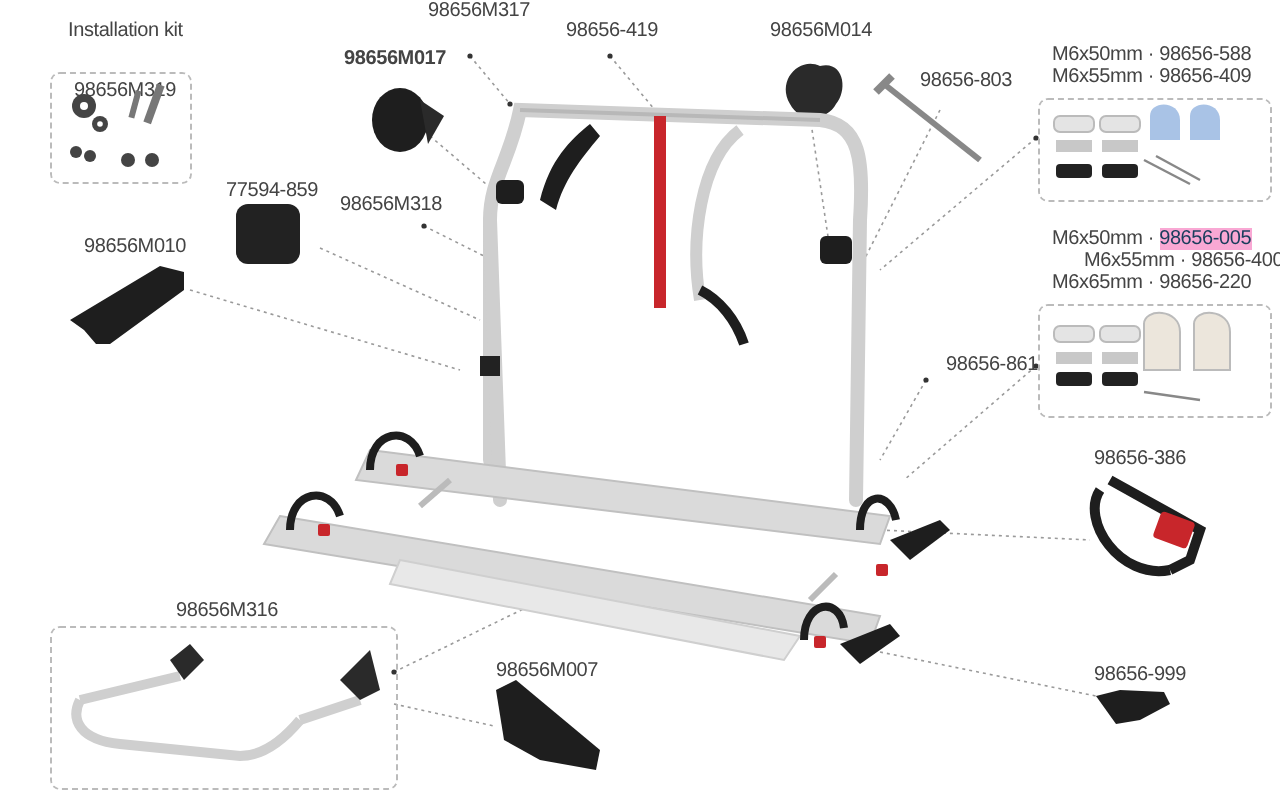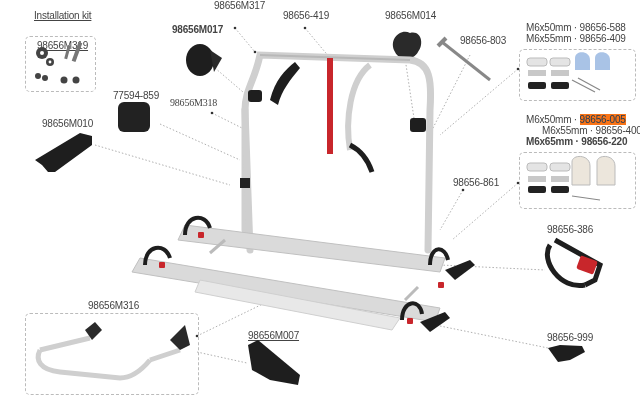--- a/index.html
+++ b/index.html
@@ -1,19 +1,19 @@
 <!DOCTYPE html>
 <html><head>
 <meta charset="utf-8">
 <style>
   html, body { margin:0; padding:0; background:#ffffff; }
   body { width:640px; height:400px; position:relative; overflow:hidden; font-family:"Liberation Sans", sans-serif; }
   .lbl { position:absolute; font-size:10px; color:#444; letter-spacing:-0.2px; white-space:nowrap; line-height:11px; }
-  .lbl.c { text-align:center;text-decoration:underline; }
-  .hl { background:#f97316; color:#1a3d5c; }
+  .lbl.c { text-align:center; }
+  .hl { background:#f9a8d4; color:#1a3d5c; }
   .box { position:absolute; border:1px dashed #bbb; border-radius:5px; }
   svg.lines { position:absolute; left:0; top:0; }
   .part { position:absolute; }
 </style>
 </head>
 <body>
 
 <svg class="lines" width="640" height="400">
   <g stroke="#9a9a9a" stroke-width="0.8" stroke-dasharray="1.5,2" fill="none">
     <line x1="235" y1="28" x2="255" y2="52"></line>
@@ -51,42 +51,42 @@
 <div class="box" style="left:25px;top:313px;width:172px;height:80px;"></div>
 
 <div class="lbl c" style="left:34px;top:10px;">Installation kit</div>
 <div class="lbl c" style="left:37px;top:22px;margin-top:18px;">98656M319</div>
 <div class="lbl" style="left:172px;top:24px;font-weight:bold;">98656M017</div>
 <div class="lbl" style="left:214px;top:0;">98656M317</div>
 <div class="lbl" style="left:283px;top:10px;">98656-419</div>
 <div class="lbl" style="left:385px;top:10px;">98656M014</div>
 <div class="lbl" style="left:460px;top:35px;">98656-803</div>
 <div class="lbl" style="left:113px;top:90px;">77594-859</div>
-<div class="lbl" style="left:170px;top:97px;font-family:Liberation Serif, serif;">98656M318</div>
+<div class="lbl" style="left:170px;top:97px;">98656M318</div>
 <div class="lbl" style="left:42px;top:118px;">98656M010</div>
-<div class="lbl" style="left:453px;top:177px;">98656-861</div>
+<div class="lbl" style="left:473px;top:177px;">98656-861</div>
 <div class="lbl" style="left:547px;top:224px;">98656-386</div>
 <div class="lbl" style="left:88px;top:300px;">98656M316</div>
-<div class="lbl" style="left:248px;top:330px;text-decoration:underline;">98656M007</div>
+<div class="lbl" style="left:248px;top:330px;">98656M007</div>
 <div class="lbl" style="left:547px;top:332px;">98656-999</div>
 
 <div class="lbl" style="left:526px;top:22px;">
   <span>M6x50mm</span><span> · </span><span>98656-588</span>
 </div>
 <div class="lbl" style="left:526px;top:33px;">
   <span>M6x55mm</span><span> · </span><span>98656-409</span>
 </div>
 
 <div class="lbl" style="left:526px;top:114px;">
   <span>M6x50mm</span><span> · </span><span class="hl">98656-005</span>
 </div>
 <div class="lbl" style="left:526px;top:125px;margin-left:16px;">
   <span>M6x55mm</span><span> · </span><span>98656-400</span>
 </div>
-<div class="lbl" style="left:526px;top:136px;font-weight:bold;">
+<div class="lbl" style="left:526px;top:136px;">
   <span>M6x65mm</span><span> · </span><span>98656-220</span>
 </div>
 
 <svg class="part" width="640" height="400" style="left:0;top:0;">
 
   <g fill="#444">
     <circle cx="42" cy="53" r="6"></circle>
       <circle cx="50" cy="62" r="4"></circle>
     <circle cx="42" cy="53" r="2" fill="#fff"></circle>
       <circle cx="50" cy="62" r="1.4" fill="#fff"></circle>

